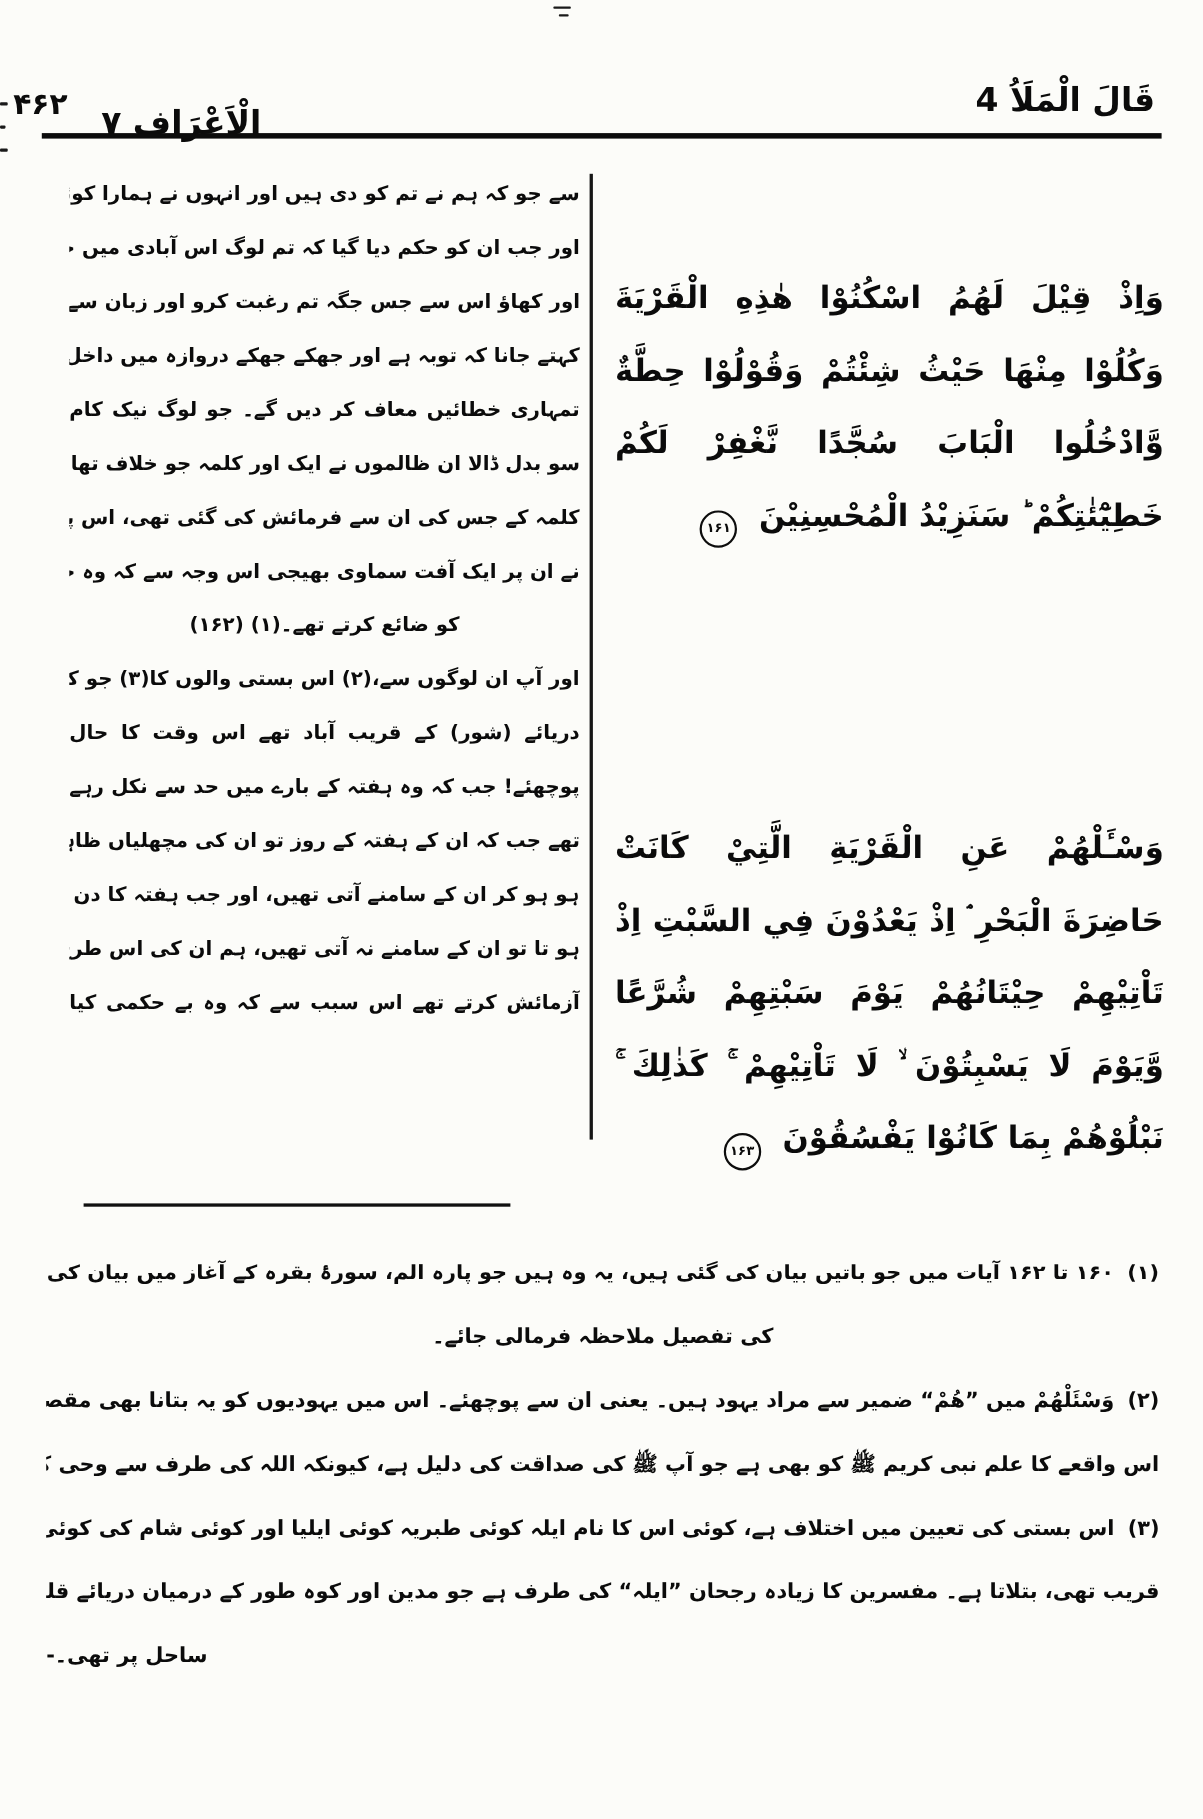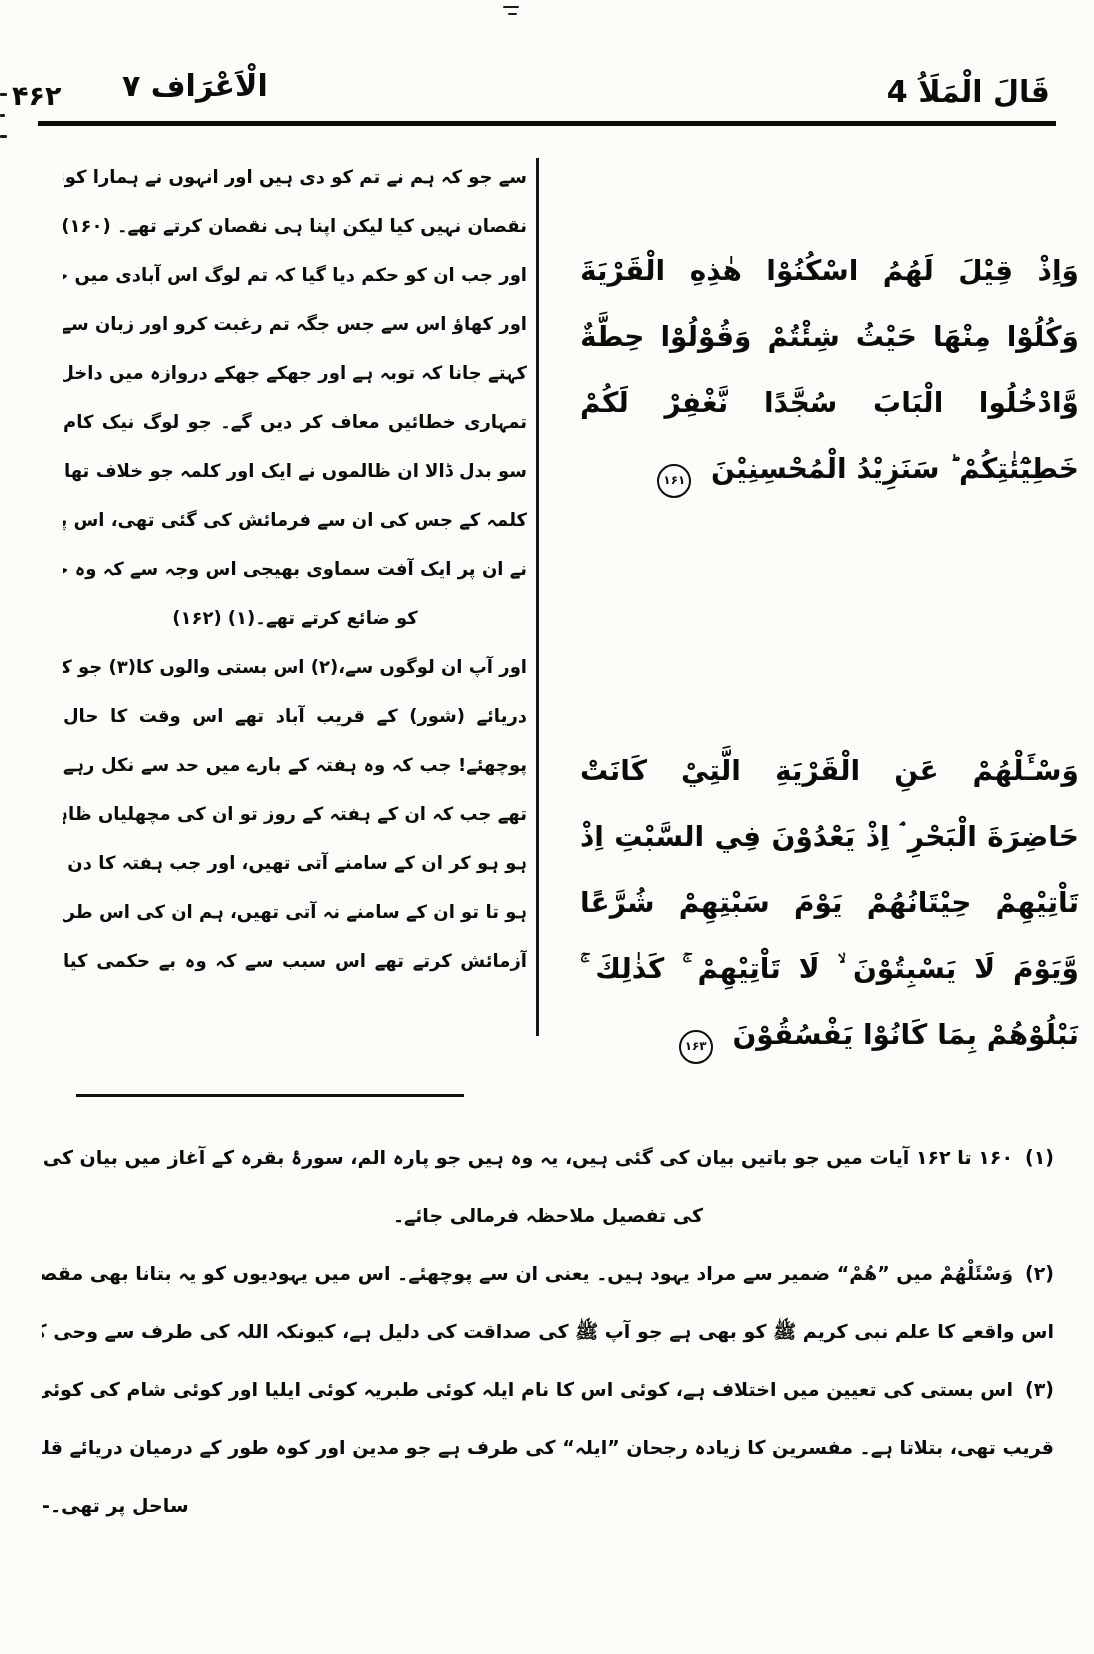--- a/index.html
+++ b/index.html
@@ -19,39 +19,39 @@
   .art-td1 { left: 503px; top: 6px;  width: 16px; height: 2px; }
   .art-td2 { left: 508px; top: 13px; width: 9px;  height: 2px; }
   .art-l1  { left: 0;     top: 93px;  width: 7px; height: 3px; }
   .art-l2  { left: 0;     top: 114px; width: 5px; height: 3px; }
   .art-l3  { left: 0;     top: 135px; width: 7px; height: 3px; }
 
   
   .hdr { position: absolute; font-weight: 700; font-size: 30px; direction: rtl; white-space: nowrap; }
   .hdr-juz   { right: 44px; top: 74px; }
   .hdr-page  { left: 0; right: 0; top: 80px; text-align: left; font-size: 27px; margin-left: 12px; }
-  .hdr-surah { left: 92px; top: 68px; margin-left: 30px; }
+  .hdr-surah { left: 92px; top: 95px; }
   .header-rule { position: absolute; left: 38px; top: 121px; width: 1018px; height: 5px; background: #0c0c0c; }
 
   
   .col-urdu { position: absolute; left: 63px; top: 152px; width: 464px; direction: rtl; }
   .u-line {
     height: 49px; line-height: 49px;
     font-size: 18px; font-weight: 700;
     text-align: justify; text-align-last: justify;
     white-space: nowrap; overflow: hidden;
   }
   .u-center { text-align-last: center; }
   .u-right  { text-align-last: right; }
 
   
   .v-divider { position: absolute; left: 536px; top: 158px; width: 3px; height: 878px; background: #161616; }
 
   
-  .col-arabic { position: absolute; left: 580px; top: 150px; width: 499px; height: 905px; direction: rtl; }
+  .col-arabic { position: absolute; left: 559px; top: 150px; width: 499px; height: 905px; direction: rtl; }
   .verse {
     position: absolute; left: 0; right: 0;
     font-size: 28px; font-weight: 700;
     line-height: 66px; text-align: justify;
   }
   .verse-1 { top: 88px; }
   .verse-2 { top: 380px; }
   .verse-3 { top: 588px; }
   .ayah-marker {
     display: inline-block; width: 30px; height: 30px;
@@ -86,21 +86,20 @@
   <div class="art art-l2"></div>
   <div class="art art-l3"></div>
 
   <div class="hdr hdr-juz">قَالَ الْمَلَاُ 4</div>
   <div class="hdr hdr-page">۴۶۲</div>
   <div class="hdr hdr-surah">الْاَعْرَاف ۷</div>
   <div class="header-rule"></div>
 
   <div class="col-urdu">
     <div class="u-line">سے جو کہ ہم نے تم کو دی ہیں اور انہوں نے ہمارا کوئی</div>
-    <div class="u-line u-center">نقصان نہیں کیا لیکن اپنا ہی نقصان کرتے تھے۔ (۱۶۰)</div>
     <div class="u-line">اور جب ان کو حکم دیا گیا کہ تم لوگ اس آبادی میں جاکر رہو</div>
     <div class="u-line">اور کھاؤ اس سے جس جگہ تم رغبت کرو اور زبان سے یہ</div>
     <div class="u-line">کہتے جانا کہ توبہ ہے اور جھکے جھکے دروازہ میں داخل ہونا ہم</div>
     <div class="u-line">تمہاری خطائیں معاف کر دیں گے۔ جو لوگ نیک کام</div>
     <div class="u-line">سو بدل ڈالا ان ظالموں نے ایک اور کلمہ جو خلاف تھا اس</div>
     <div class="u-line">کلمہ کے جس کی ان سے فرمائش کی گئی تھی، اس پر ہم</div>
     <div class="u-line">نے ان پر ایک آفت سماوی بھیجی اس وجہ سے کہ وہ حکم</div>
     <div class="u-line u-center">کو ضائع کرتے تھے۔(۱) (۱۶۲)</div>
     <div class="u-line">اور آپ ان لوگوں سے،(۲) اس بستی والوں کا(۳) جو کہ</div>
     <div class="u-line">دریائے (شور) کے قریب آباد تھے اس وقت کا حال</div>

